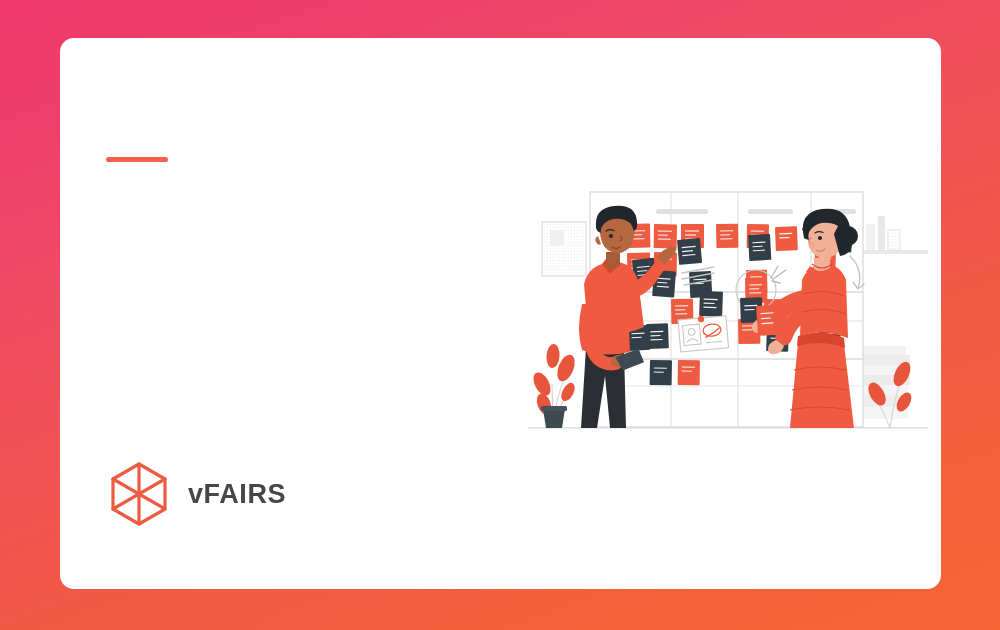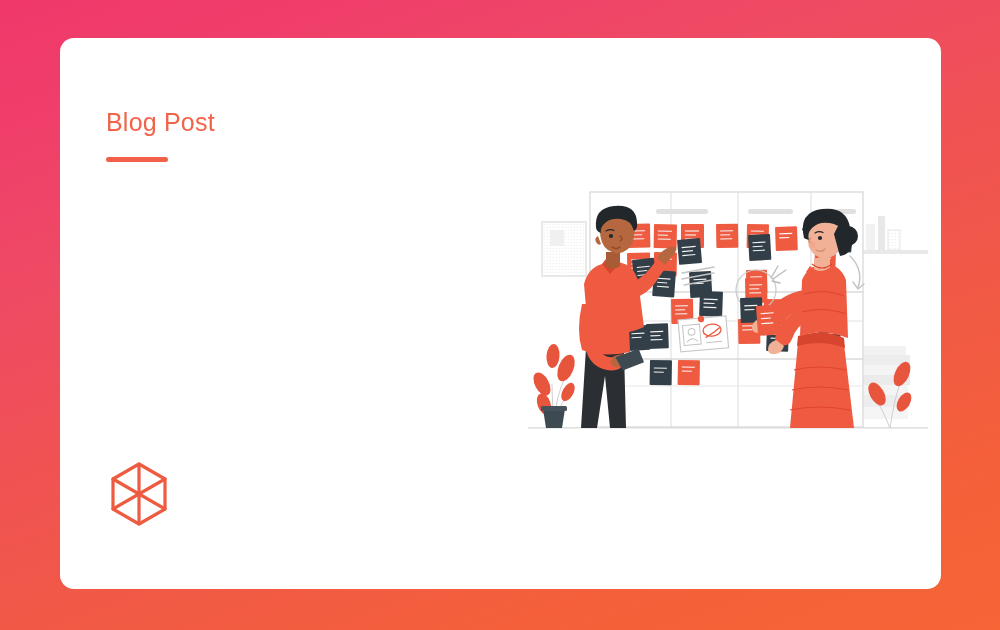--- a/index.html
+++ b/index.html
@@ -96,35 +96,35 @@
   }
   .illustration svg { display: block; width: 100%; height: 100%; }
 </style>
 </head>
 <body>
 
 <div class="stage">
 
   <div class="card">
 
-    <div class="eyebrow">Blog Post</div>
     <div class="eyebrow-rule"></div>
 
 
     <div class="logo">
       <span>
         <svg class="logo-mark" viewBox="0 0 70 70" aria-hidden="true">
           <g fill="none" stroke="#ee5b41" stroke-width="3.2" stroke-linejoin="round" stroke-linecap="round">
             <polygon points="35,5 61,20 61,50 35,65 9,50 9,20"></polygon>
             <line x1="35" y1="5" x2="35" y2="65"></line>
             <line x1="9" y1="20" x2="61" y2="50"></line>
             <line x1="61" y1="20" x2="9" y2="50"></line>
           </g>
         </svg>
       </span>
+      <span class="logo-word">vFAIRS</span>
     </div>
 
     <div class="illustration">
       <svg viewBox="0 0 400 270" aria-hidden="true">
         <defs>
           <clipPath id="clipAll">
               <rect x="0" y="0" width="400" height="270"></rect>
             </clipPath>
           <pattern id="hatch" width="3" height="3" patternUnits="userSpaceOnUse">
             <rect width="3" height="3" fill="#ffffff"></rect>

